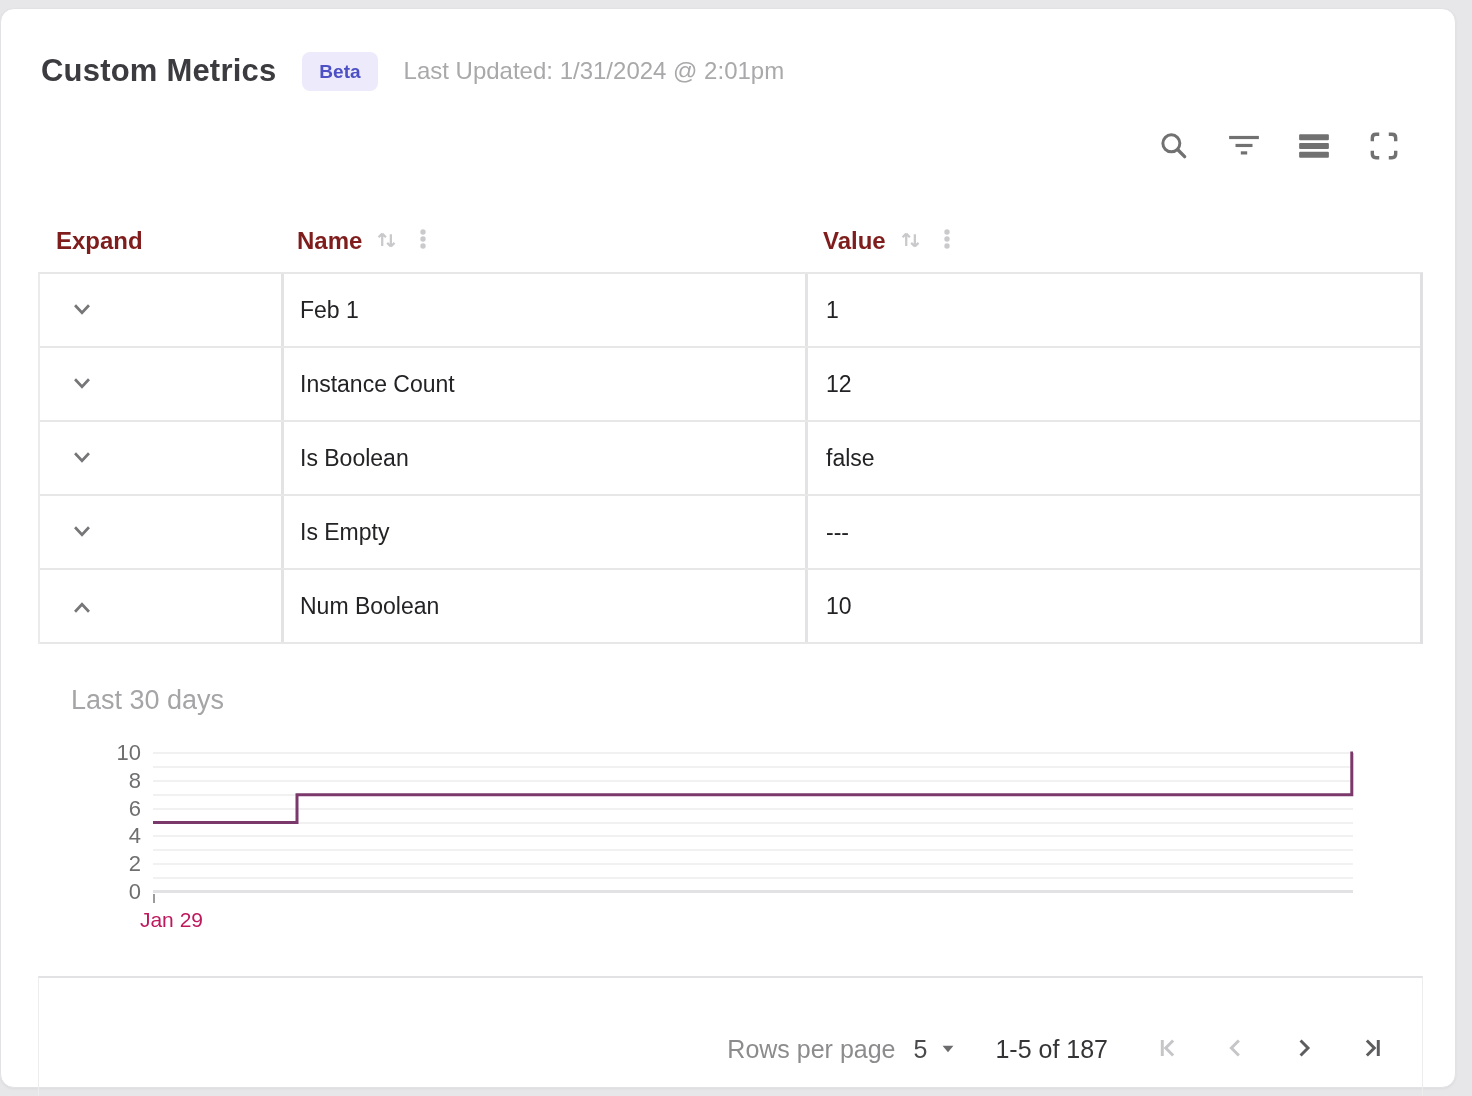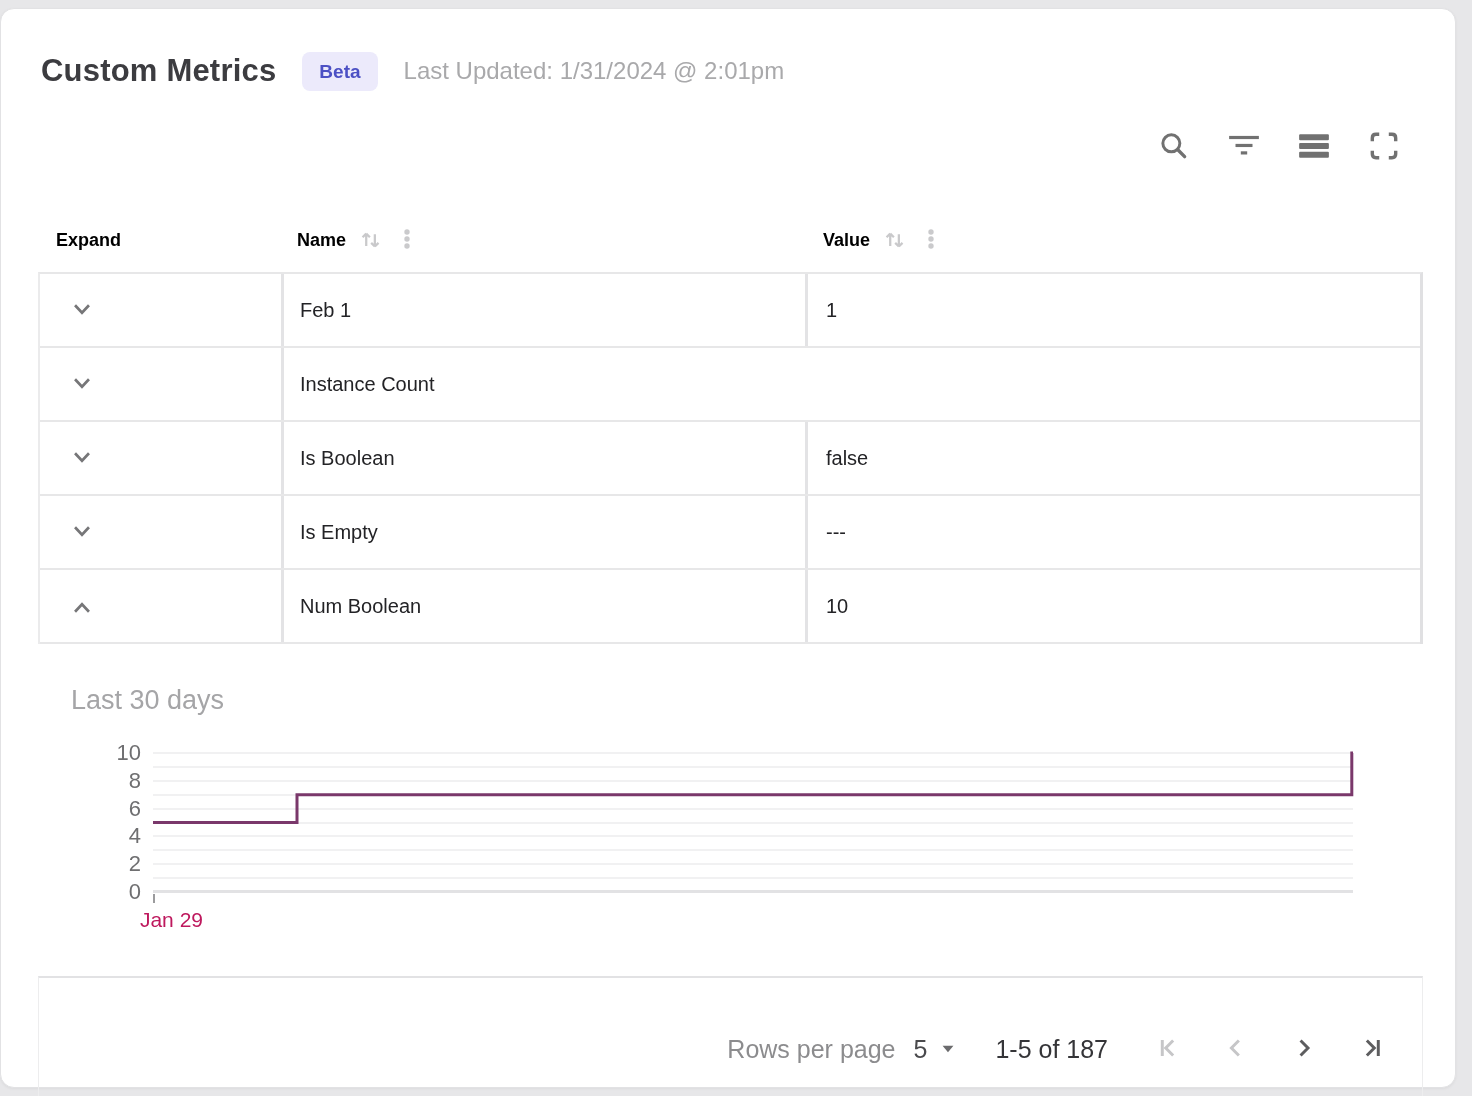--- a/index.html
+++ b/index.html
@@ -34,29 +34,29 @@
   .tool-btn { width:34px; height:34px; border:none; background:transparent; cursor:pointer; padding:0; display:flex; align-items:center; justify-content:center; }
   
   .grid-header {
     position:absolute; left:37px; top:200px; width:1385px; height:63px;
     display:flex; align-items:center;
   }
   .hcol { display:flex; align-items:center; height:100%; }
   .hcol-expand { width:243px; padding-left:18px; }
   .hcol-name   { width:524px; padding-left:16px; }
   .hcol-value  { flex:1; padding-left:18px; }
-  .hlabel { font-size:18px; font-weight:700; color:#000000; }
+  .hlabel { font-size:24px; font-weight:700; color:#7f1d1d; }
   .hicon-btn { border:none; background:transparent; padding:0; margin-left:10px; cursor:pointer; display:flex; align-items:center; }
   .grid-rows {
     position:absolute; left:37px; top:263px; width:1385px;
     border-top:2px solid #e7e7e8;
     border-left:2px solid #ebebec; border-right:3px solid #e0e0e2;
   }
   .row { display:flex; height:74px; border-bottom:2px solid #e7e7e8; background:#fff; }
-  .cell { display:flex; align-items:center; height:100%; font-size:20px; color:#232326; }
+  .cell { display:flex; align-items:center; height:100%; font-size:23px; color:#232326; }
   .cell-expand { width:241px; padding-left:26px; }
   .cell-name   { width:524px; padding-left:16px; border-left:3px solid #e3e3e5; }
   .cell-value  { flex:1; padding-left:18px; border-left:3px solid #e3e3e5; }
   .expand-btn { border:none; background:transparent; padding:0; cursor:pointer; width:32px; height:32px; display:flex; align-items:center; justify-content:center; }
   .chev-up { transform:rotate(180deg); }
   
   .chart-title { position:absolute; left:70px; top:676px; font-size:27px; color:#a5a5a7; }
   .yticks { position:absolute; left:40px; top:744px; width:106px; height:139px; }
   .ytick { position:absolute; right:6px; height:26px; line-height:26px; font-size:22px; color:#6f6f71; text-align:right; width:60px; }
   .plot { position:absolute; left:152px; top:744px; width:1200px; height:139px; }
@@ -196,20 +196,21 @@
       <div class="cell cell-expand">
         <button class="expand-btn">
           <span class="chev">
             <svg width="30" height="30" viewBox="0 0 28 28" fill="none" stroke="#767678" stroke-width="2.5">
               <polyline points="7.5,10.5 14,17.5 20.5,10.5"></polyline>
             </svg>
           </span>
         </button>
       </div>
       <div class="cell cell-name">Instance Count</div>
+      <div class="cell cell-value">12</div>
     </div>
 
     <div class="row">
       <div class="cell cell-expand">
         <button class="expand-btn">
           <span class="chev">
             <svg width="30" height="30" viewBox="0 0 28 28" fill="none" stroke="#767678" stroke-width="2.5">
               <polyline points="7.5,10.5 14,17.5 20.5,10.5"></polyline>
             </svg>
           </span>

